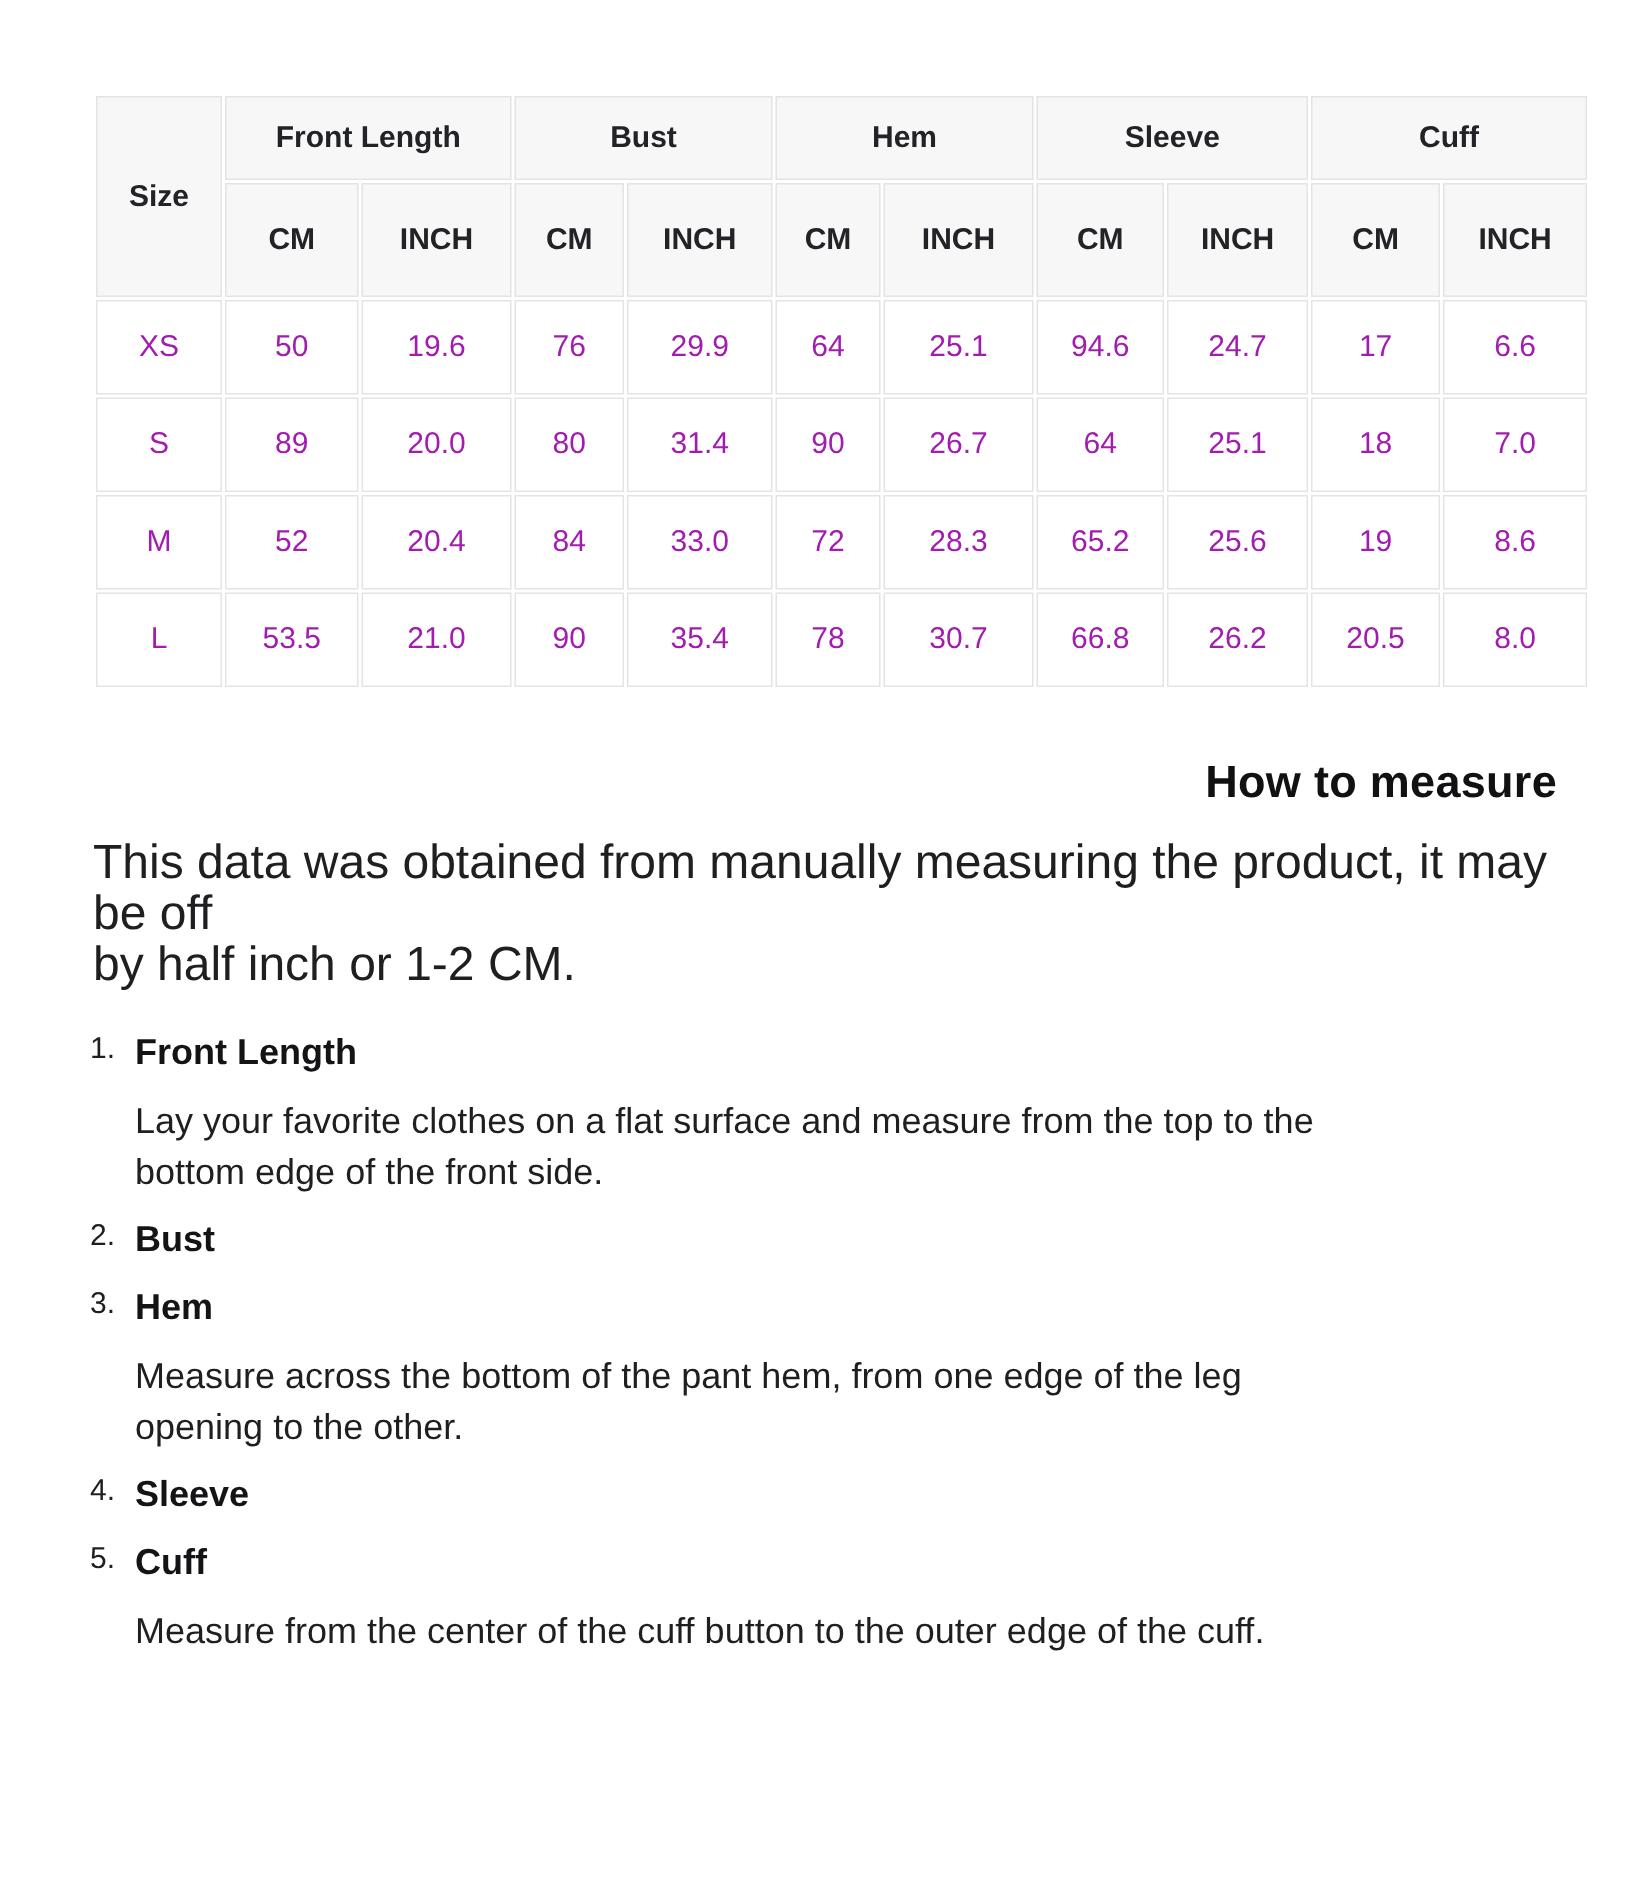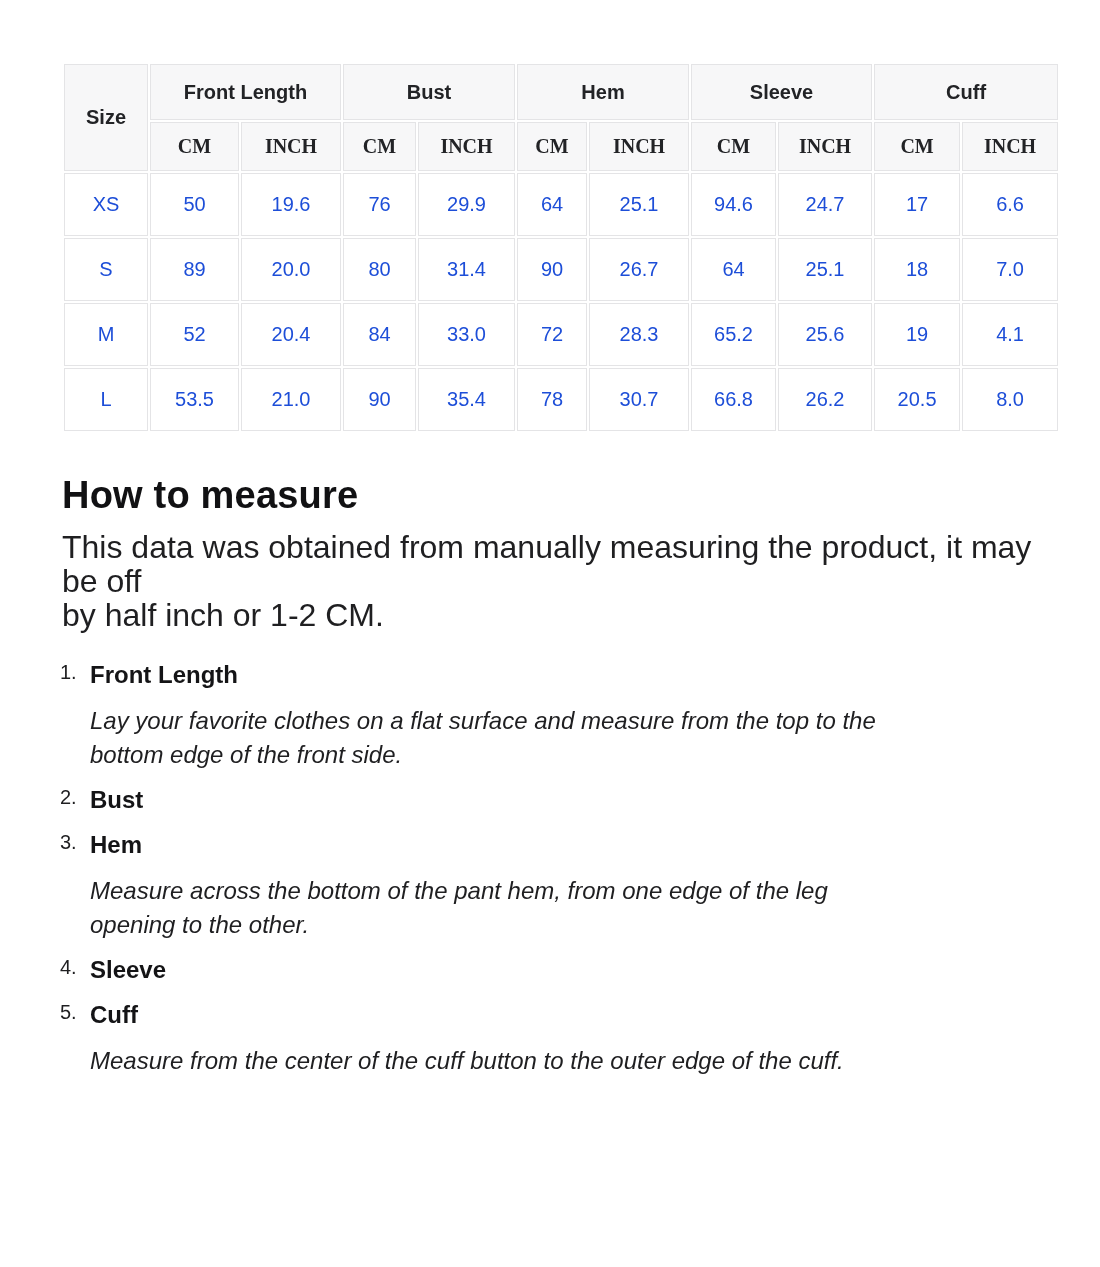--- a/index.html
+++ b/index.html
@@ -34,35 +34,36 @@
     padding: 0 4px;
     overflow: hidden;
   }
   table.size-chart thead th {
     background: #f7f7f8;
     font-weight: 700;
     color: #222326;
   }
   table.size-chart tbody td {
     background: #ffffff;
-    color: #1d4ed8;
+    color: #a21caf;
     font-weight: 400;
     height: 61px;
   }
   tr.group-row { height: 56px; }
-  tr.unit-row  { height: 49px; font-family: Liberation Serif, serif; }
+  tr.unit-row  { height: 76px; }
 
   
   h2.htm-title {
     margin: 44px 0 0 0;
-    font-size: 38px;
+    font-size: 30px;
     line-height: 36px;
     font-weight: 700;
     color: #111113;
     letter-spacing: 0.2px;
+    text-align: right;
   }
   p.intro {
     margin: 17px 0 0 0;
     font-size: 32px;
     line-height: 34px;
     white-space: pre-line;
     color: #1f1f21;
   }
   ol.steps {
     list-style: none;
@@ -87,21 +88,20 @@
     line-height: 34px;
     font-weight: 700;
     color: #141416;
   }
   ol.steps .step-desc {
     margin: 12px 0 0 0;
     font-size: 24px;
     line-height: 34px;
     white-space: pre-line;
     color: #1f1f21;
-    font-style: italic;
   }
 </style>
 </head>
 <body>
 
 <div class="page">
 
   <table class="size-chart">
     <colgroup>
       <col style="width:84px">
@@ -169,21 +169,21 @@
         <td>M</td>
         <td>52</td>
         <td>20.4</td>
         <td>84</td>
         <td>33.0</td>
         <td>72</td>
         <td>28.3</td>
         <td>65.2</td>
         <td>25.6</td>
         <td>19</td>
-        <td>4.1</td>
+        <td>8.6</td>
       </tr>
       <tr>
         <td>L</td>
         <td>53.5</td>
         <td>21.0</td>
         <td>90</td>
         <td>35.4</td>
         <td>78</td>
         <td>30.7</td>
         <td>66.8</td>

